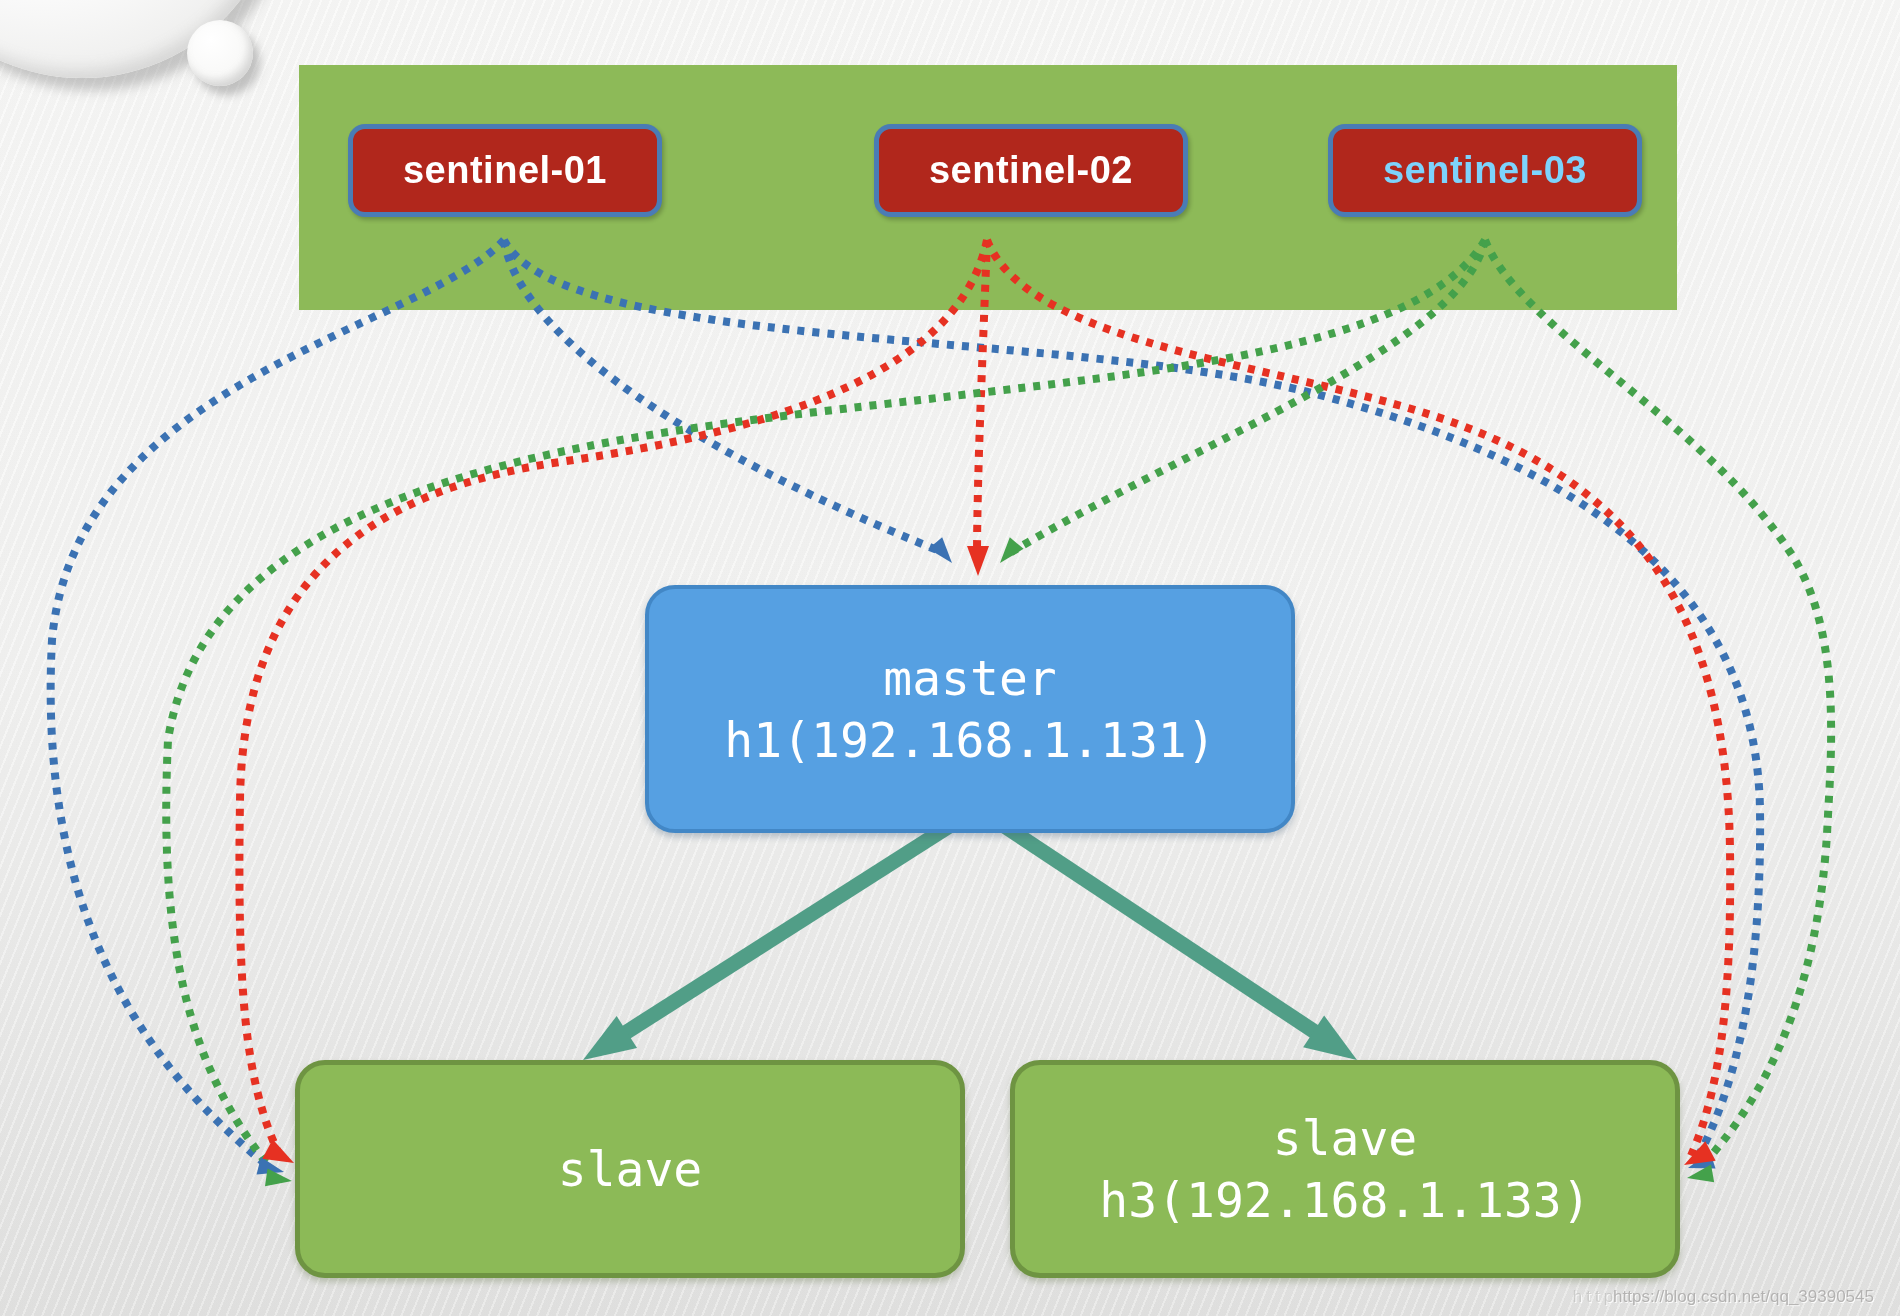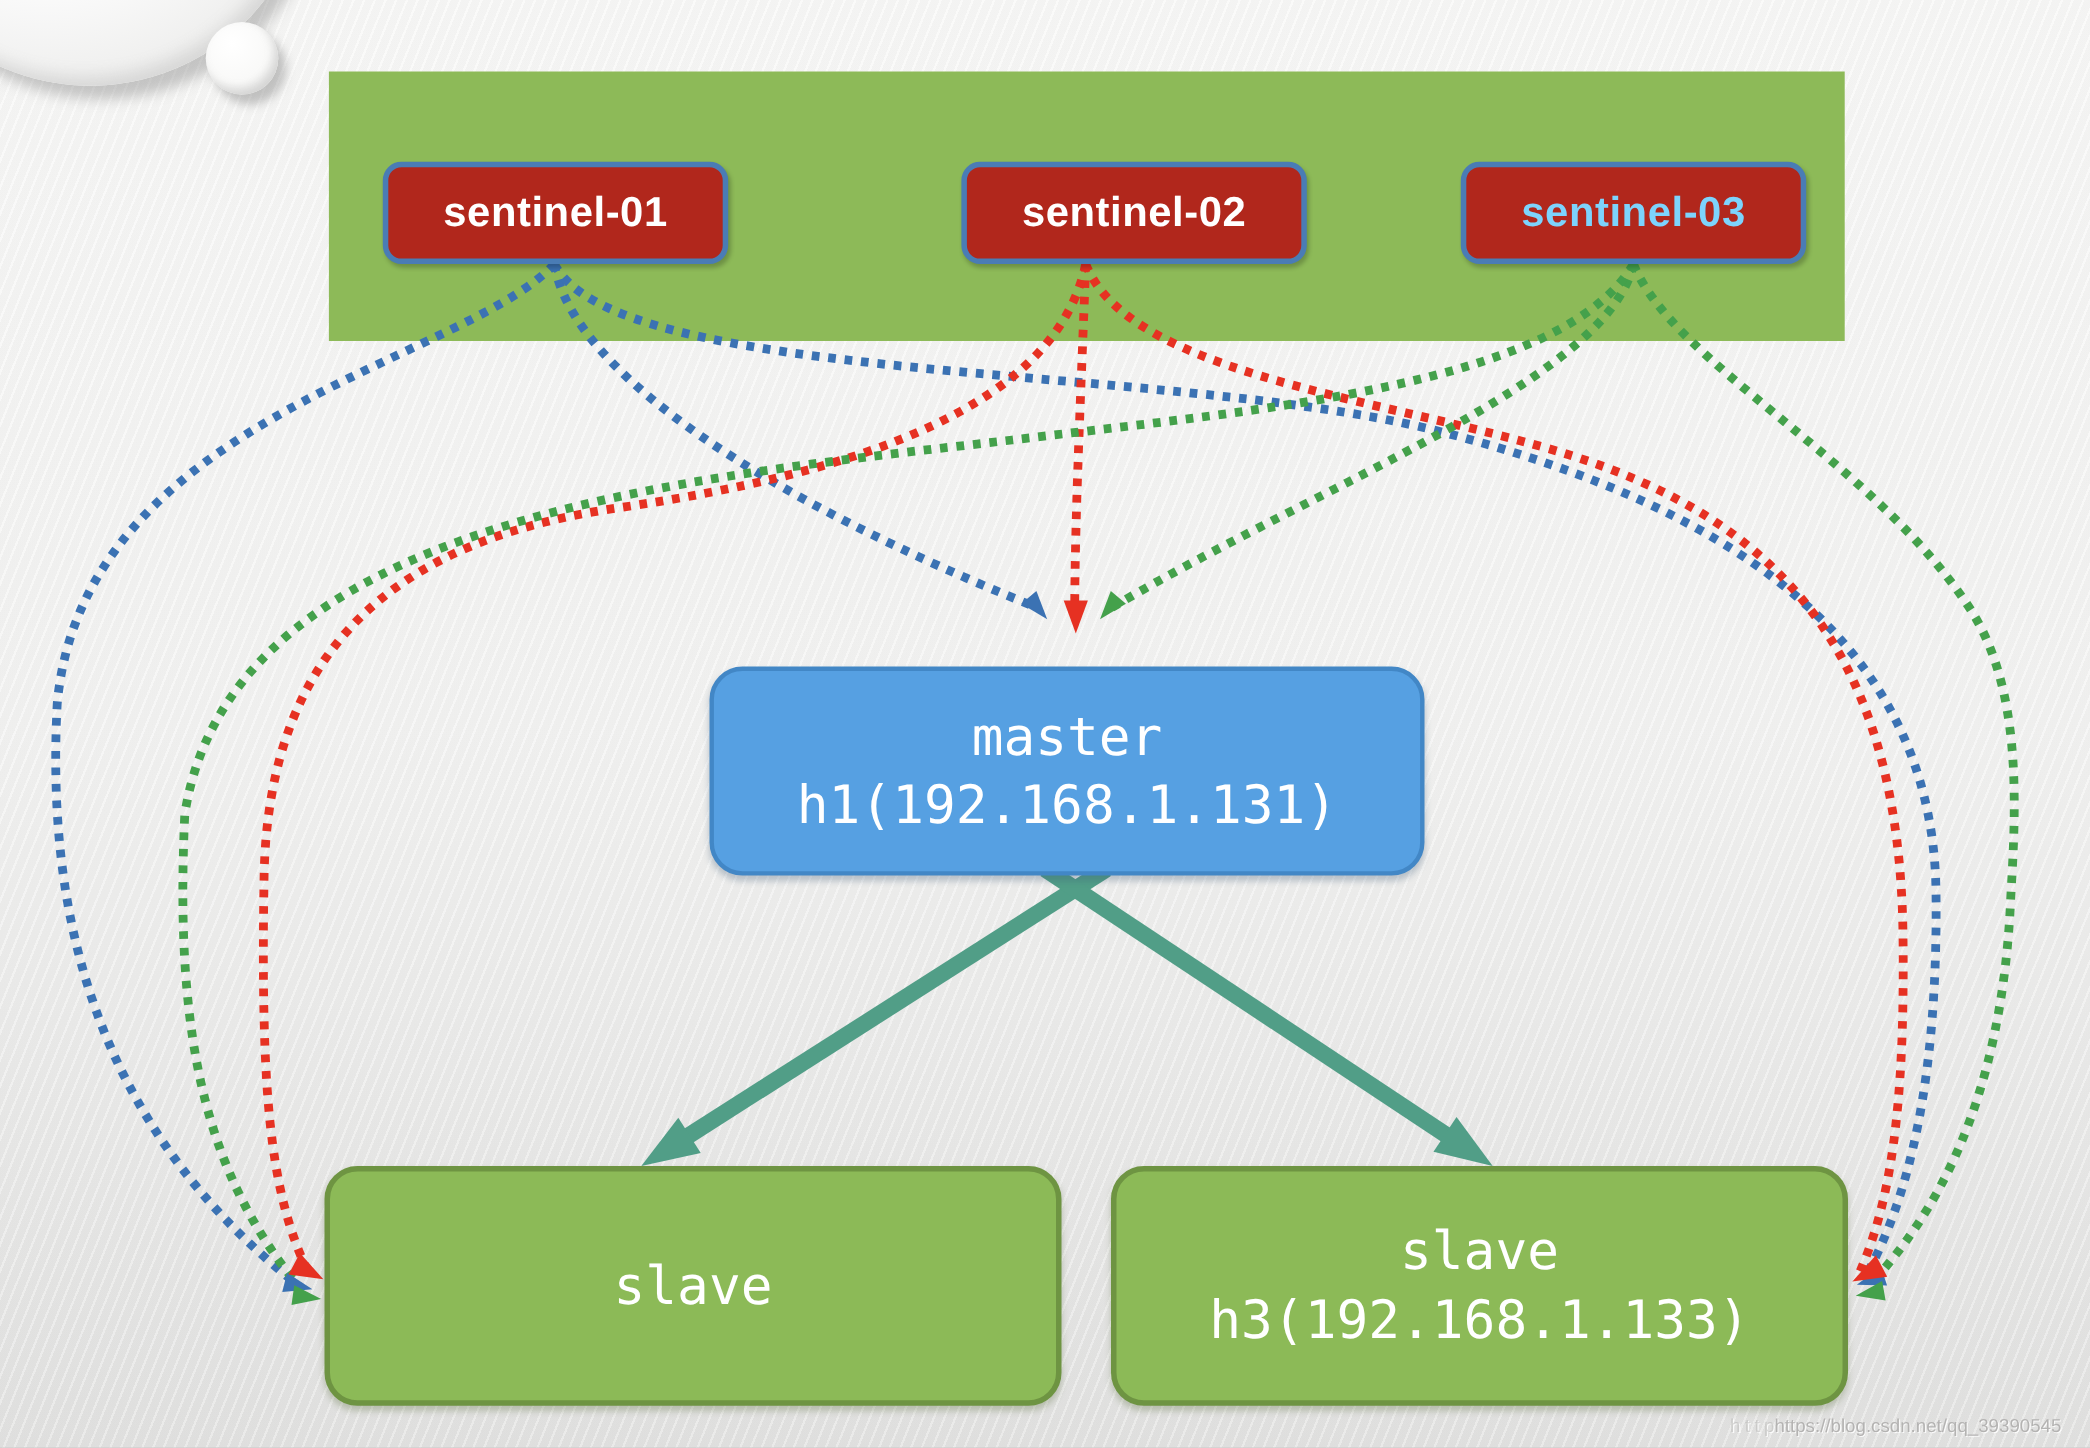--- a/index.html
+++ b/index.html
@@ -17,37 +17,37 @@
     background:radial-gradient(circle at 40% 32%, #ffffff 0%, #fcfcfc 48%, #ededec 78%, #dcdcdb 96%);
     box-shadow:10px 12px 12px rgba(110,110,110,.35), inset -6px -8px 14px rgba(150,150,150,.25);
   }
   .sphere-small{
     left:187px;top:20px;width:66px;height:66px;
     background:radial-gradient(circle at 36% 30%, #ffffff 0%, #f9f9f8 55%, #e9e9e8 85%, #d9d9d8 100%);
     box-shadow:7px 9px 9px rgba(110,110,110,.38), inset -4px -5px 8px rgba(150,150,150,.28);
   }
   .panel{position:absolute;left:299px;top:65px;width:1378px;height:245px;}
   .sentinel{
-    position:absolute;top:147px;height:93px;width:314px;
+    position:absolute;top:124px;height:93px;width:314px;
     box-sizing:border-box;border:5px solid;border-radius:17px;
     display:flex;align-items:center;justify-content:center;
     font-weight:700;font-size:38px;letter-spacing:.5px;
     box-shadow:2px 3px 4px rgba(0,0,0,.22);
   }
   .sentinel-1{left:348px;}
   .sentinel-2{left:830px;margin-left:44px;}
   .sentinel-3{left:1328px;}
   .bignode{
     position:absolute;box-sizing:border-box;border-radius:30px;
     display:flex;flex-direction:column;align-items:center;justify-content:center;
     font-family:"DejaVu Sans Mono", monospace;font-size:48px;line-height:62px;
     color:#ffffff;text-align:center;
   }
   .master{
-    left:645px;top:606px;width:650px;height:190px;border:4px solid;
+    left:645px;top:585px;width:650px;height:248px;border:4px solid;
     box-shadow:0 4px 6px rgba(60,90,120,.30);
   }
   .slave-left{left:295px;top:1060px;width:670px;height:218px;}
   .slave-right{left:1010px;top:1060px;width:670px;height:218px;}
   .slave{border:5px solid;box-shadow:0 4px 6px rgba(90,110,60,.30);}
   svg.links{position:absolute;left:0;top:0;}
   .watermark{
     position:absolute;top:1287px;right:26px;font-size:17px;
     color:#b4b3b2;text-shadow:1px 1px 0 rgba(255,255,255,.85);
     white-space:nowrap;

